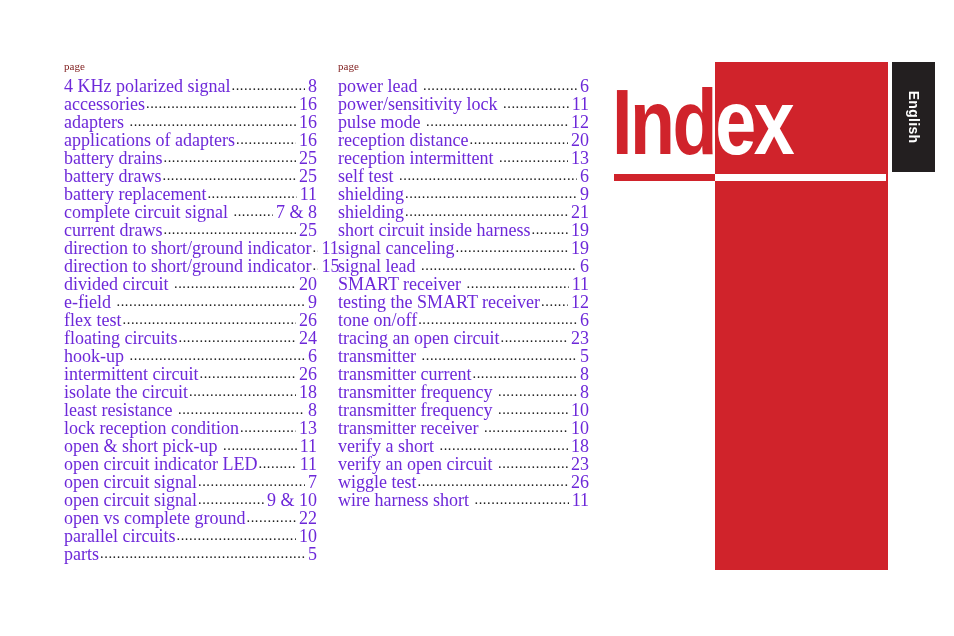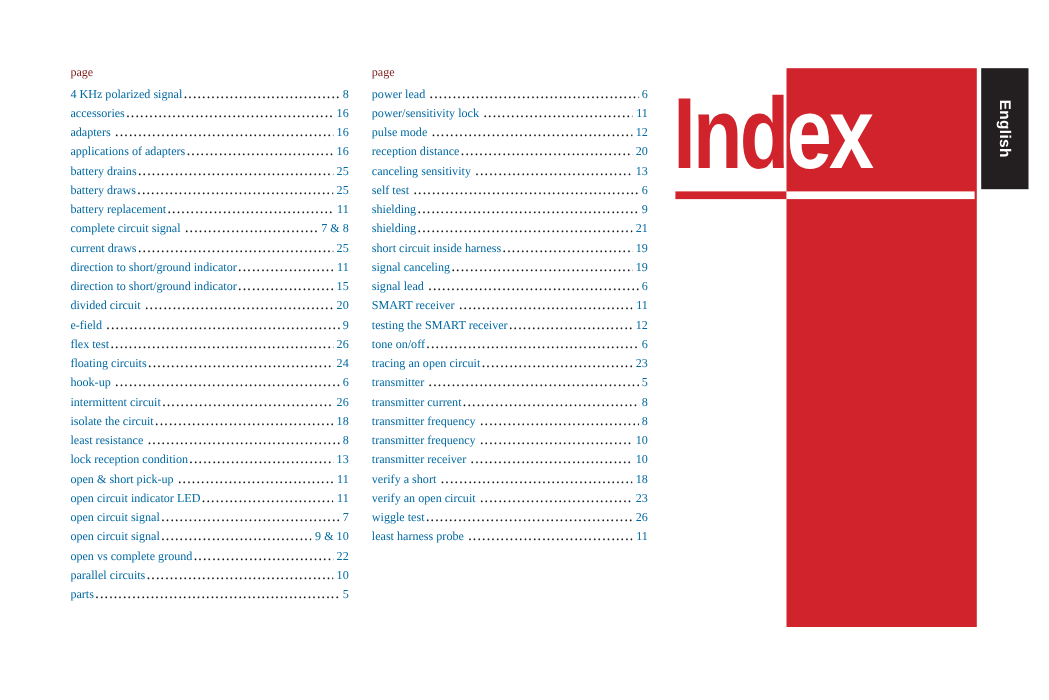--- a/index.html
+++ b/index.html
@@ -28,24 +28,24 @@
     text-align: left;
     font-size: 11px;
     line-height: 17.5px;
     color: #7f1d1d;
     padding-bottom: 2px;
   }
 
   .entry {
     display: flex;
     align-items: flex-end;
-    font-size: 11px;
+    font-size: 18px;
     line-height: 17.5px;
     white-space: nowrap;
-    color: #0369a1;
+    color: #6d28d9;
   }
   .entry .label {
     flex: 0 0 auto;
   }
   .entry .leader {
     flex: 1 1 auto;
     overflow: hidden;
     min-width: 6px;
     margin: 0 1px;
     position: relative;
@@ -318,21 +318,21 @@
         <span class="label">pulse mode</span>
         <span class="leader"></span>
         <span class="pageno">12</span>
       </div>
       <div class="entry">
         <span class="label">reception distance</span>
         <span class="leader"></span>
         <span class="pageno">20</span>
       </div>
       <div class="entry gap">
-        <span class="label">canceling sensitivity</span>
+        <span class="label">reception intermittent</span>
         <span class="leader"></span>
         <span class="pageno">13</span>
       </div>
       <div class="entry gap">
         <span class="label">self test</span>
         <span class="leader"></span>
         <span class="pageno">6</span>
       </div>
       <div class="entry">
         <span class="label">shielding</span>
@@ -413,21 +413,21 @@
         <span class="label">verify an open circuit</span>
         <span class="leader"></span>
         <span class="pageno">23</span>
       </div>
       <div class="entry">
         <span class="label">wiggle test</span>
         <span class="leader"></span>
         <span class="pageno">26</span>
       </div>
       <div class="entry gap">
-        <span class="label">least harness probe</span>
+        <span class="label">wire harness short</span>
         <span class="leader"></span>
         <span class="pageno">11</span>
       </div>
     </div>
 </div>
 
 <div id="red-panel">
 
   <div id="folio">27</div>
 </div>

